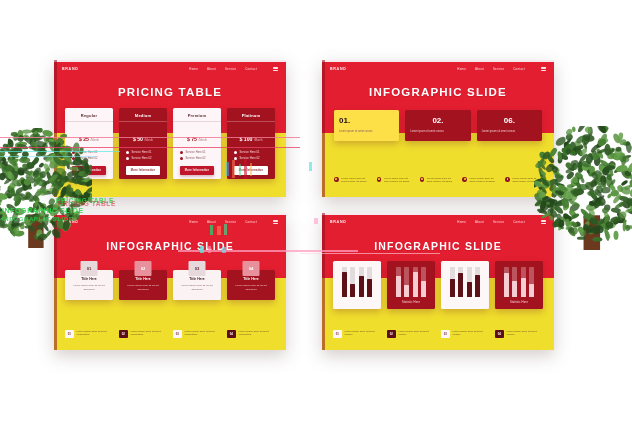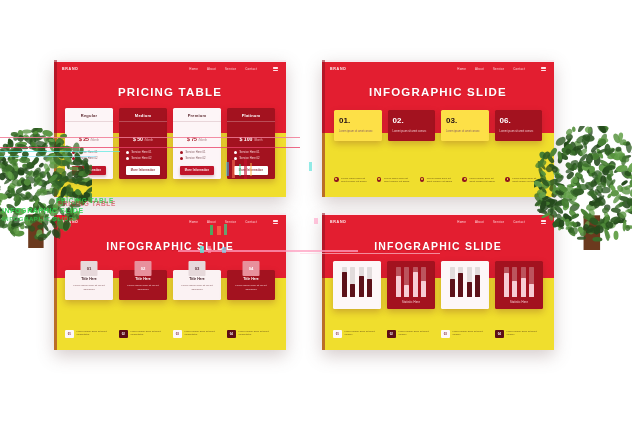--- a/index.html
+++ b/index.html
@@ -82,21 +82,21 @@
   .pbtn.fill{background:#C0152A;color:#fff;}
   .pbtn.ghost{background:#ffffff;color:#8d2430;}
 
   
   .num-row{position:absolute;top:50px;left:12px;right:12px;display:flex;gap:6px;z-index:4;}
   .ncard{flex:1;border-radius:1.5px;padding:7px 5px 8px;box-shadow:0 3px 7px rgba(110,30,40,.28);}
   .ncard.light{background:#fde047;}
   .ncard.dark{background:#A3121F;}
   .ncard .nnum{font-size:8px;font-weight:700;line-height:1;margin-bottom:4.5px;}
   .ncard.light .nnum{color:#231016;}
-  .ncard.dark  .nnum{color:#ffffff;}
+  .ncard.dark  .nnum{color:#ffffff;text-align:center;}
   .ncard .ntxt{font-size:2.6px;line-height:1.45;}
   .ncard.light .ntxt{color:#8a6065;}
   .ncard.dark  .ntxt{color:#f0c6cb;}
 
   .bullet-row{position:absolute;bottom:13px;left:12px;right:12px;display:flex;gap:6px;z-index:4;}
   .bitem{flex:1;display:flex;gap:2.5px;}
   .bicon{width:4.6px;height:4.6px;border-radius:50%;background:#8F1320;flex:none;margin-top:.5px;
          display:flex;align-items:center;justify-content:center;}
   .bicon i{display:block;width:1.8px;height:1.8px;border-radius:50%;background:#F0DE2D;}
   .btxt{font-size:2.5px;line-height:1.5;color:#6b5518;}
@@ -269,24 +269,20 @@
 
     <div class="title">INFOGRAPHIC SLIDE</div>
 
     <div class="num-row">
       <div class="ncard light">
         <div class="nnum">01.</div>
         <div class="ntxt">Lorem ipsum sit amet consec</div>
       </div>
       <div class="ncard dark">
         <div class="nnum">02.</div>
-        <div class="ntxt">Lorem ipsum sit amet consec</div>
-      </div>
-      <div class="ncard light">
-        <div class="nnum">03.</div>
         <div class="ntxt">Lorem ipsum sit amet consec</div>
       </div>
       <div class="ncard dark">
         <div class="nnum">06.</div>
         <div class="ntxt">Lorem ipsum sit amet consec</div>
       </div>
     </div>
 
     <div class="bullet-row">
       <div class="bitem">

